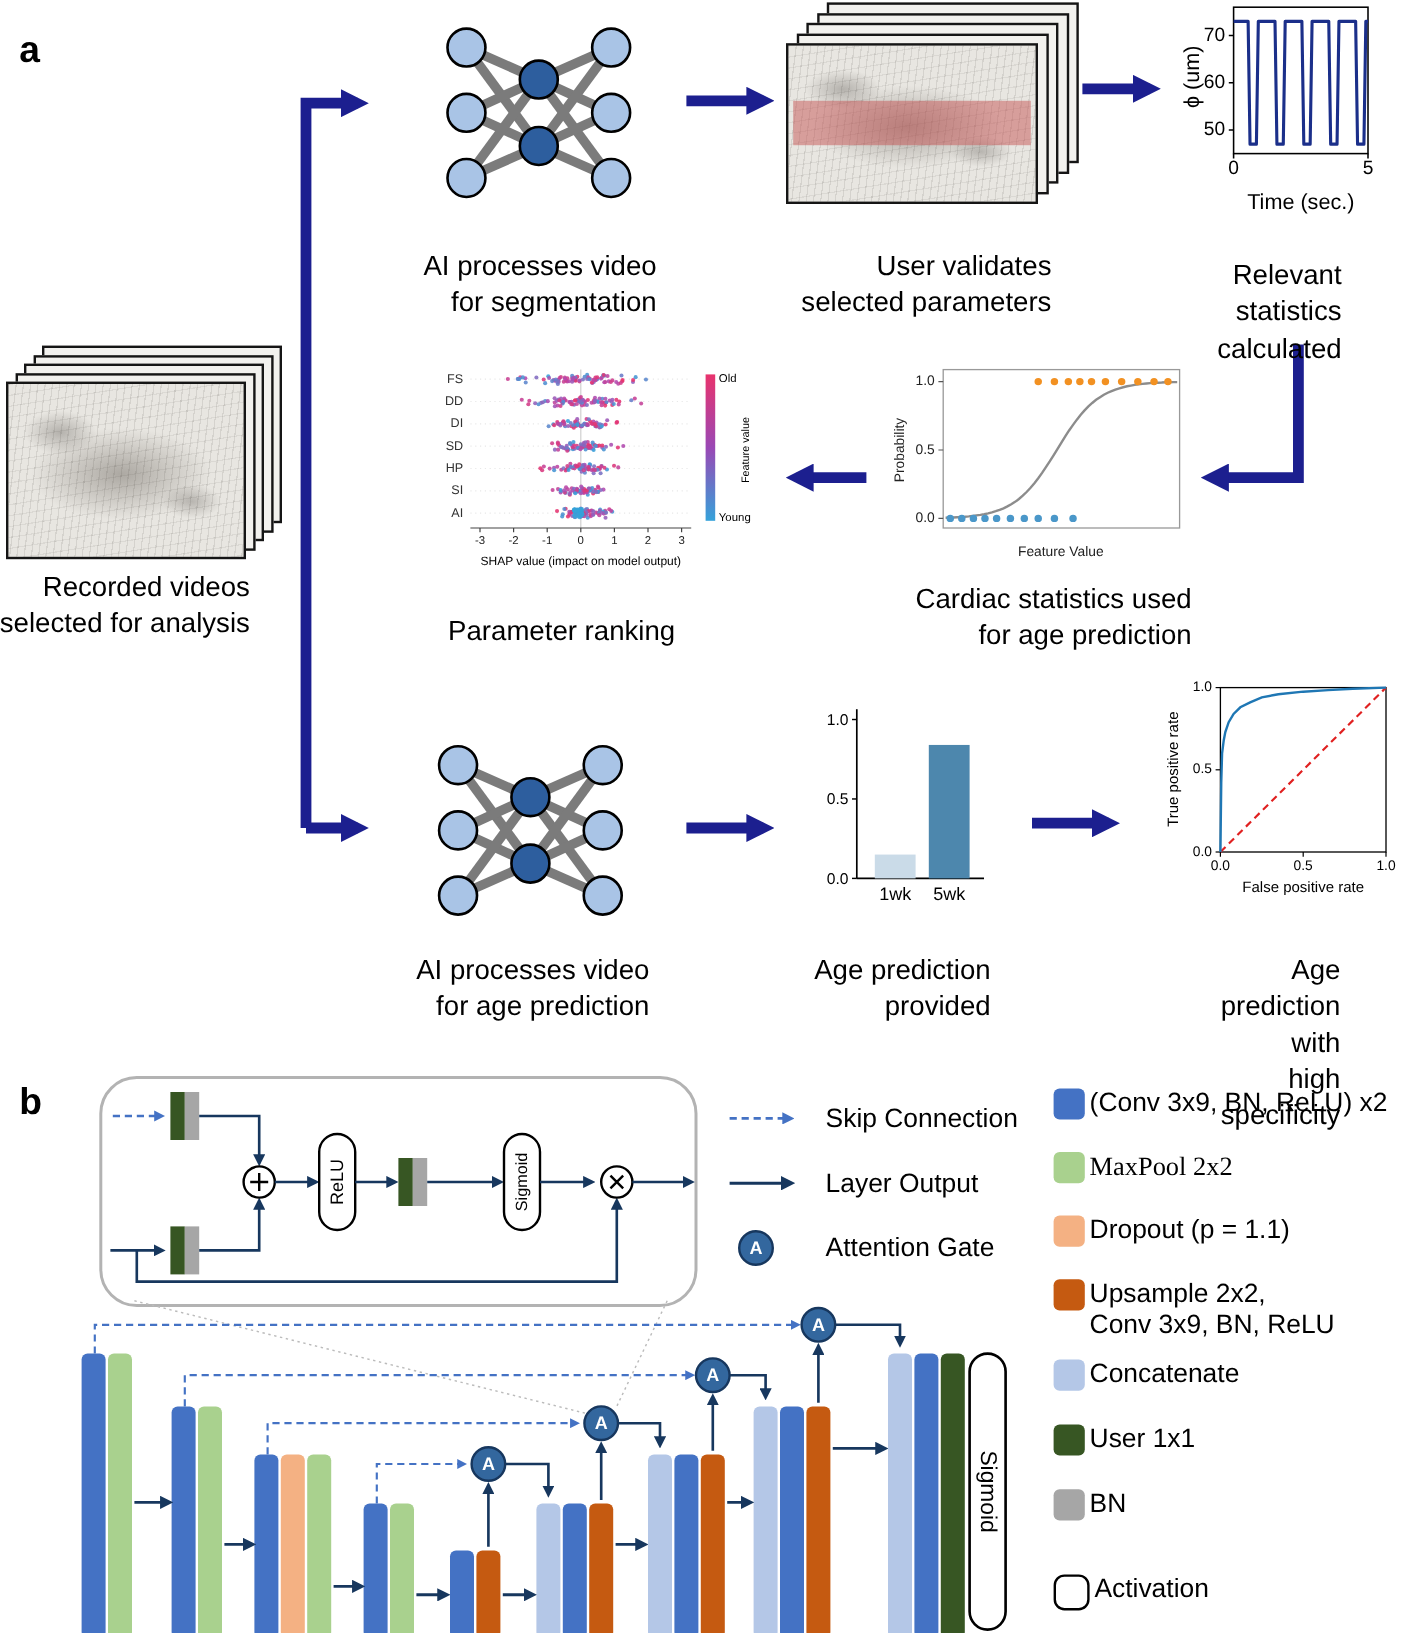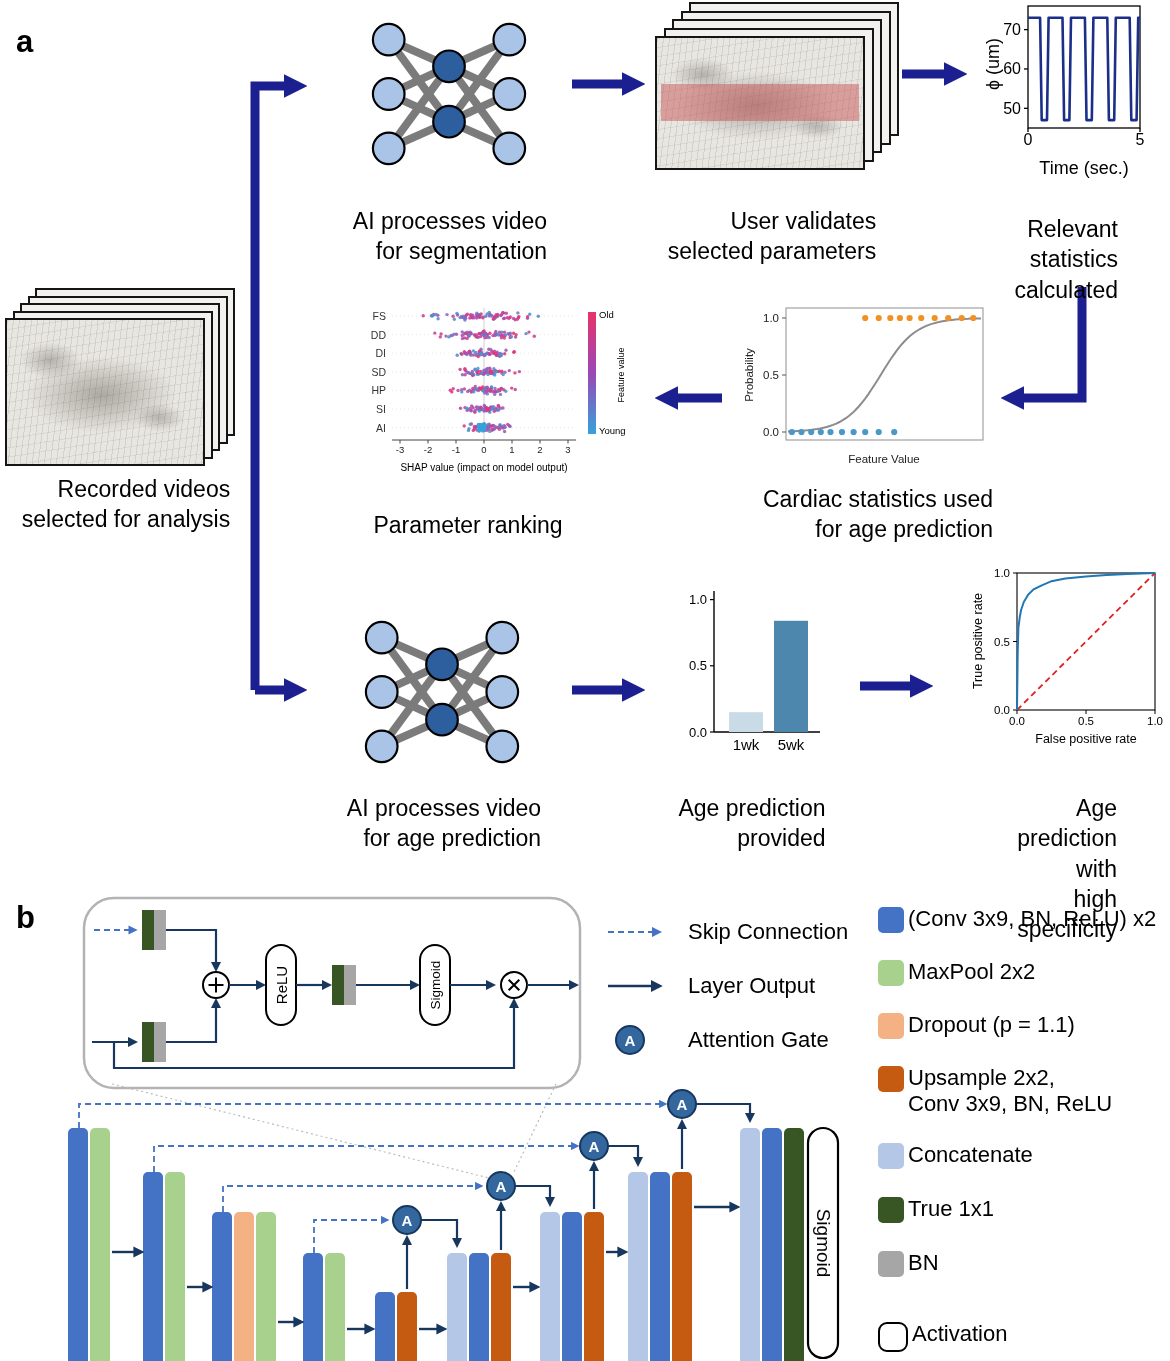--- a/index.html
+++ b/index.html
@@ -767,21 +767,21 @@
       <line x1="52" y1="145" x2="190" y2="8" stroke="#e02020" stroke-width="1.8" stroke-dasharray="6 4"></line>
       <path d="M52.0,145.0 L52.7,87.5 L53.4,62.8 L54.8,51.8 L56.1,45.0 L58.9,36.8 L63.0,29.9 L68.6,24.4 L76.8,20.3 L86.5,16.2 L100.3,13.5 L121.0,11.4 L141.7,10.1 L162.4,9.0 L190.0,8.0" fill="none" stroke="#1f77b4" stroke-width="2"></path>
     </svg>
 
   <div class="cap" style="left:450px;top:206px">AI processes video
 for segmentation</div>
   <div class="cap" style="left:1066px;top:214px">Relevant statistics
 calculated</div>
   <div class="cap" style="left:772px;top:206px">User validates
 selected parameters</div>
-  <div class="cap" style="left:126px;top:474px">Recorded videos
+  <div class="cap" style="left:104px;top:474px">Recorded videos
 selected for analysis</div>
   <div class="cap" style="left:468px;top:510px">Parameter ranking</div>
   <div class="cap" style="left:878px;top:484px">Cardiac statistics used
 for age prediction</div>
   <div class="cap" style="left:444px;top:793px">AI processes video
 for age prediction</div>
   <div class="cap" style="left:752px;top:793px">Age prediction
 provided</div>
   <div class="cap" style="left:1064px;top:793px">Age prediction with
 high specificity</div>
@@ -836,40 +836,40 @@
         </svg>
         <span class="lm-label">Attention Gate</span>
       </div>
     </div>
 
   <div id="legend-right" class="abs" style="left:878px;top:906px">
       <div class="lr-row" style="margin-bottom: 26px;">
         <div class="swatch" style="background: rgb(68, 114, 196);"></div>
         <span class="lr-label">(Conv 3x9, BN, ReLU) x2</span>
       </div>
-      <div class="lr-row" style="margin-bottom: 26px;">
+      <div class="lr-row" style="margin-bottom: 26px; font-family: Liberation Serif, serif;">
         <div class="swatch" style="background: rgb(169, 209, 142);"></div>
         <span class="lr-label">MaxPool 2x2</span>
       </div>
       <div class="lr-row" style="margin-bottom: 26px;">
         <div class="swatch" style="background: rgb(244, 177, 131);"></div>
         <span class="lr-label">Dropout (p = 1.1)</span>
       </div>
-      <div class="lr-row" style="margin-bottom: 24px;">
+      <div class="lr-row" style="margin-bottom: 14px;">
         <div class="swatch" style="background: rgb(197, 90, 17);"></div>
         <span class="lr-label">Upsample 2x2,
 Conv 3x9, BN, ReLU</span>
       </div>
       <div class="lr-row" style="margin-bottom: 27px;">
         <div class="swatch" style="background: rgb(180, 199, 231);"></div>
         <span class="lr-label">Concatenate</span>
       </div>
       <div class="lr-row" style="margin-bottom: 27px;">
         <div class="swatch" style="background: rgb(55, 86, 35);"></div>
-        <span class="lr-label">True 1x1</span>
+        <span class="lr-label">User 1x1</span>
       </div>
       <div class="lr-row" style="margin-bottom: 44px;">
         <div class="swatch" style="background: rgb(166, 166, 166);"></div>
         <span class="lr-label">BN</span>
       </div>
       <div class="lr-row" style="margin-bottom: 0px;">
         <div class="swatch" style="background: rgb(255, 255, 255); border: 2px solid rgb(0, 0, 0); border-radius: 9px;"></div>
         <span class="lr-label">Activation</span>
       </div>
     </div>

